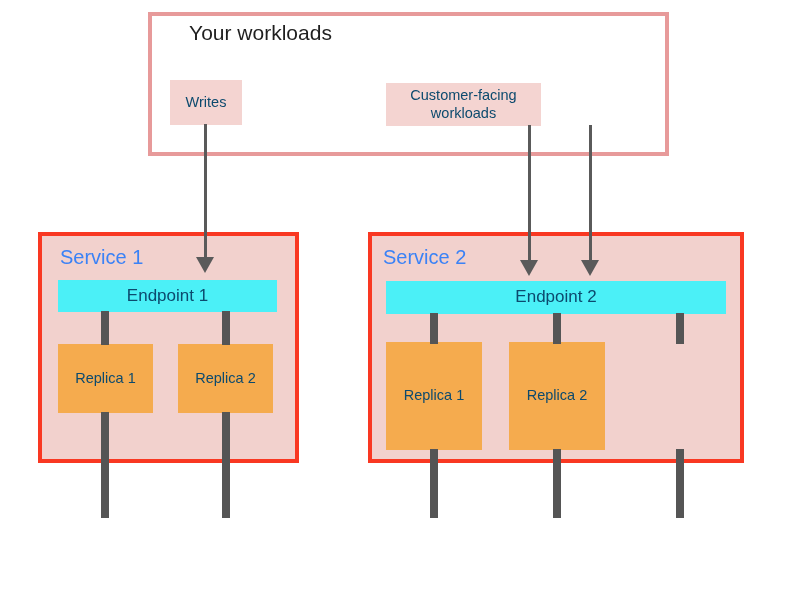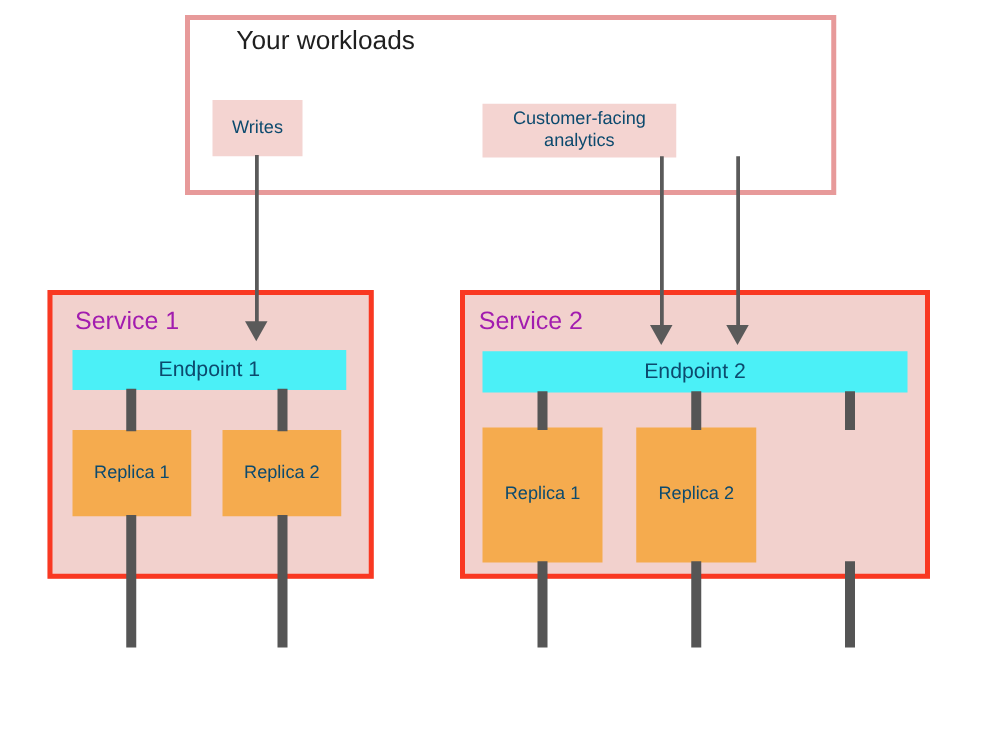--- a/index.html
+++ b/index.html
@@ -62,21 +62,21 @@
   .service {
     border: 4px solid #f93822;
     background: #f2d1cd;
     display: block;
   }
   #service1-box { left: 38px;  top: 232px; width: 261px; height: 231px; }
   #service2-box { left: 368px; top: 232px; width: 376px; height: 231px; }
   .service-label {
     position: absolute;
     font-size: 20px;
-    color: #a21caf;
+    color: #3b82f6;
     white-space: nowrap;
   }
   #service1-label { left: 60px;  top: 246px; }
   #service2-label { left: 383px; top: 246px; }
 
   
   .endpoint {
     background: #4bf0f7;
     font-size: 17px;
   }
@@ -127,21 +127,21 @@
 </head>
 <body>
 
 <div id="canvas">
 
   <div class="box" id="workloads-box"></div>
   <div id="workloads-title">Your workloads</div>
 
   <div class="box chip" id="chip-writes">Writes</div>
 
-  <div class="box chip" id="chip-analytics">Customer-facing analytics</div>
+  <div class="box chip" id="chip-analytics">Customer-facing workloads</div>
 
 
   <div class="box service" id="service1-box"></div>
   <div class="service-label" id="service1-label">Service 1</div>
 
   <div class="box endpoint" id="endpoint1">Endpoint 1</div>
 
   <div class="box replica" id="s1-replica1">Replica 1</div>
 
   <div class="box replica" id="s1-replica2">Replica 2</div>

